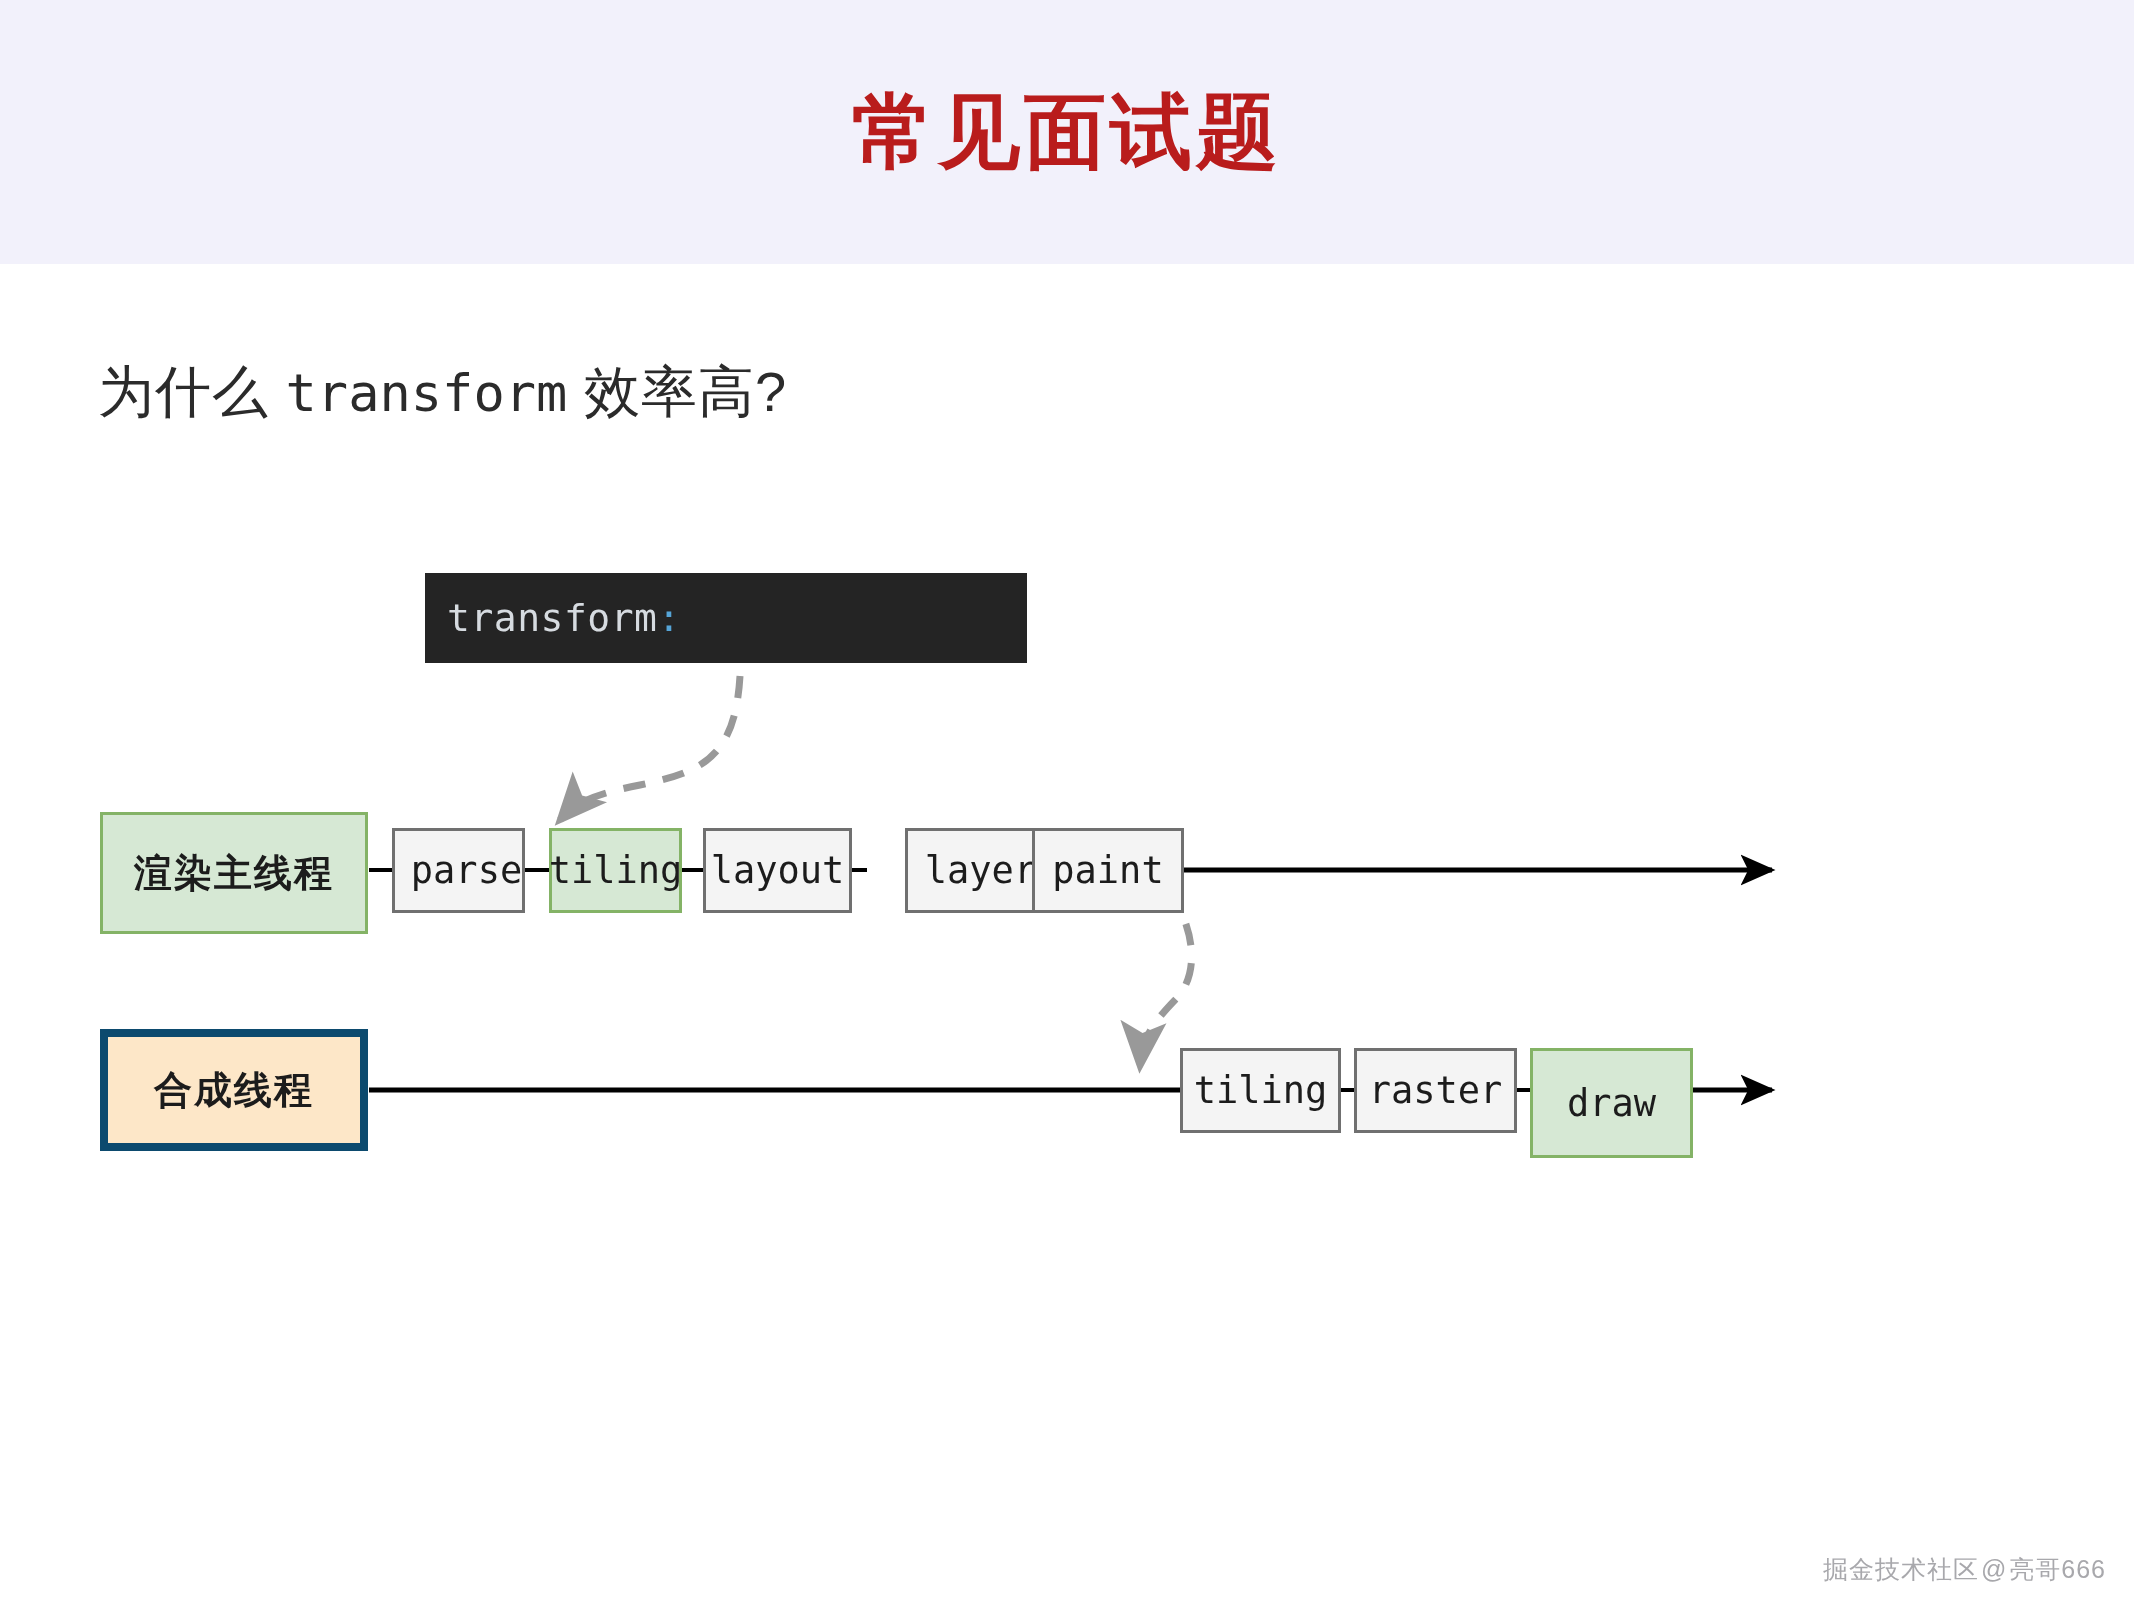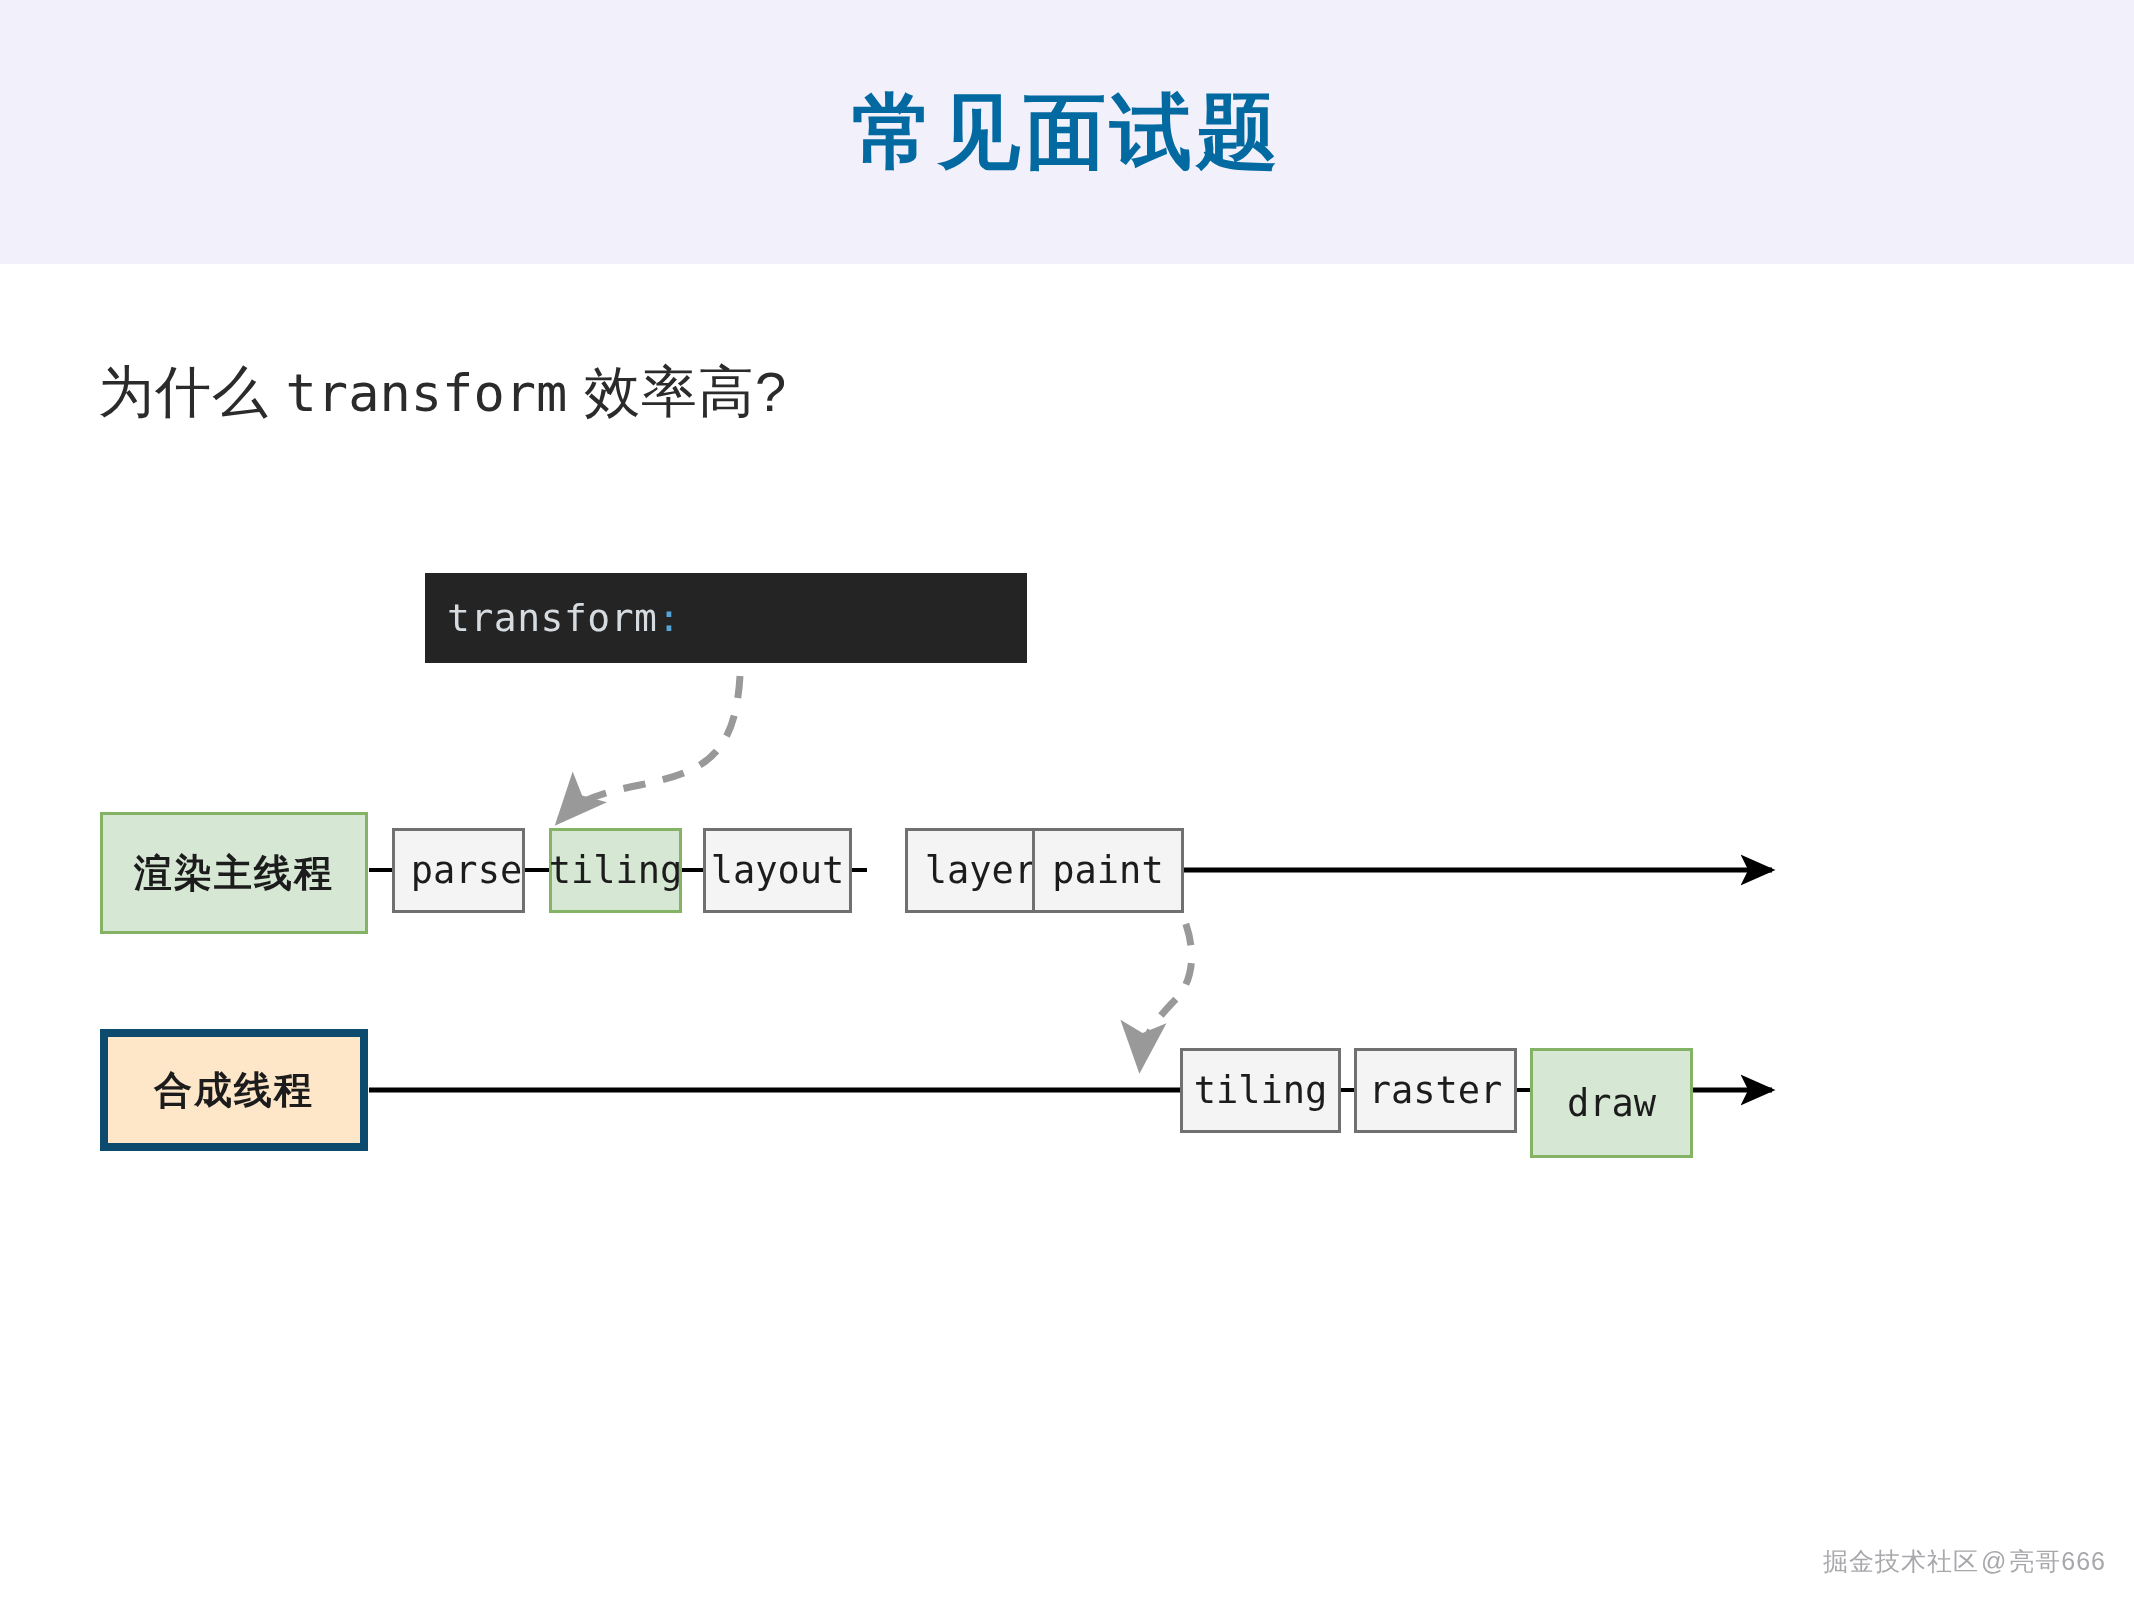--- a/index.html
+++ b/index.html
@@ -28,21 +28,21 @@
     position: absolute;
     left: 0;
     top: 0;
     width: 2134px;
     height: 264px;
     display: flex;
     align-items: center;
     justify-content: center;
     font-size: 82px;
     font-weight: 700;
-    color: #0369a1;
+    color: #b91c1c;
     letter-spacing: 4px;
     line-height: 1;
     padding-bottom: 0;
     box-sizing: border-box;
   }
 
   
   #subtitle {
     position: absolute;
     left: 98px;
@@ -124,21 +124,21 @@
     font-family: "Liberation Sans", "DejaVu Sans", sans-serif;
     font-size: 38px;
     font-weight: 600;
     letter-spacing: 2px;
   }
 
   
   #watermark {
     position: absolute;
     right: 28px;
-    bottom: 22px;
+    bottom: 14px;
     font-size: 25px;
     color: #a8a8ac;
     letter-spacing: 1px;
     white-space: nowrap;
   }
   #watermark .wm-at { margin: 0 2px; }
 </style>
 </head>
 <body>
 

